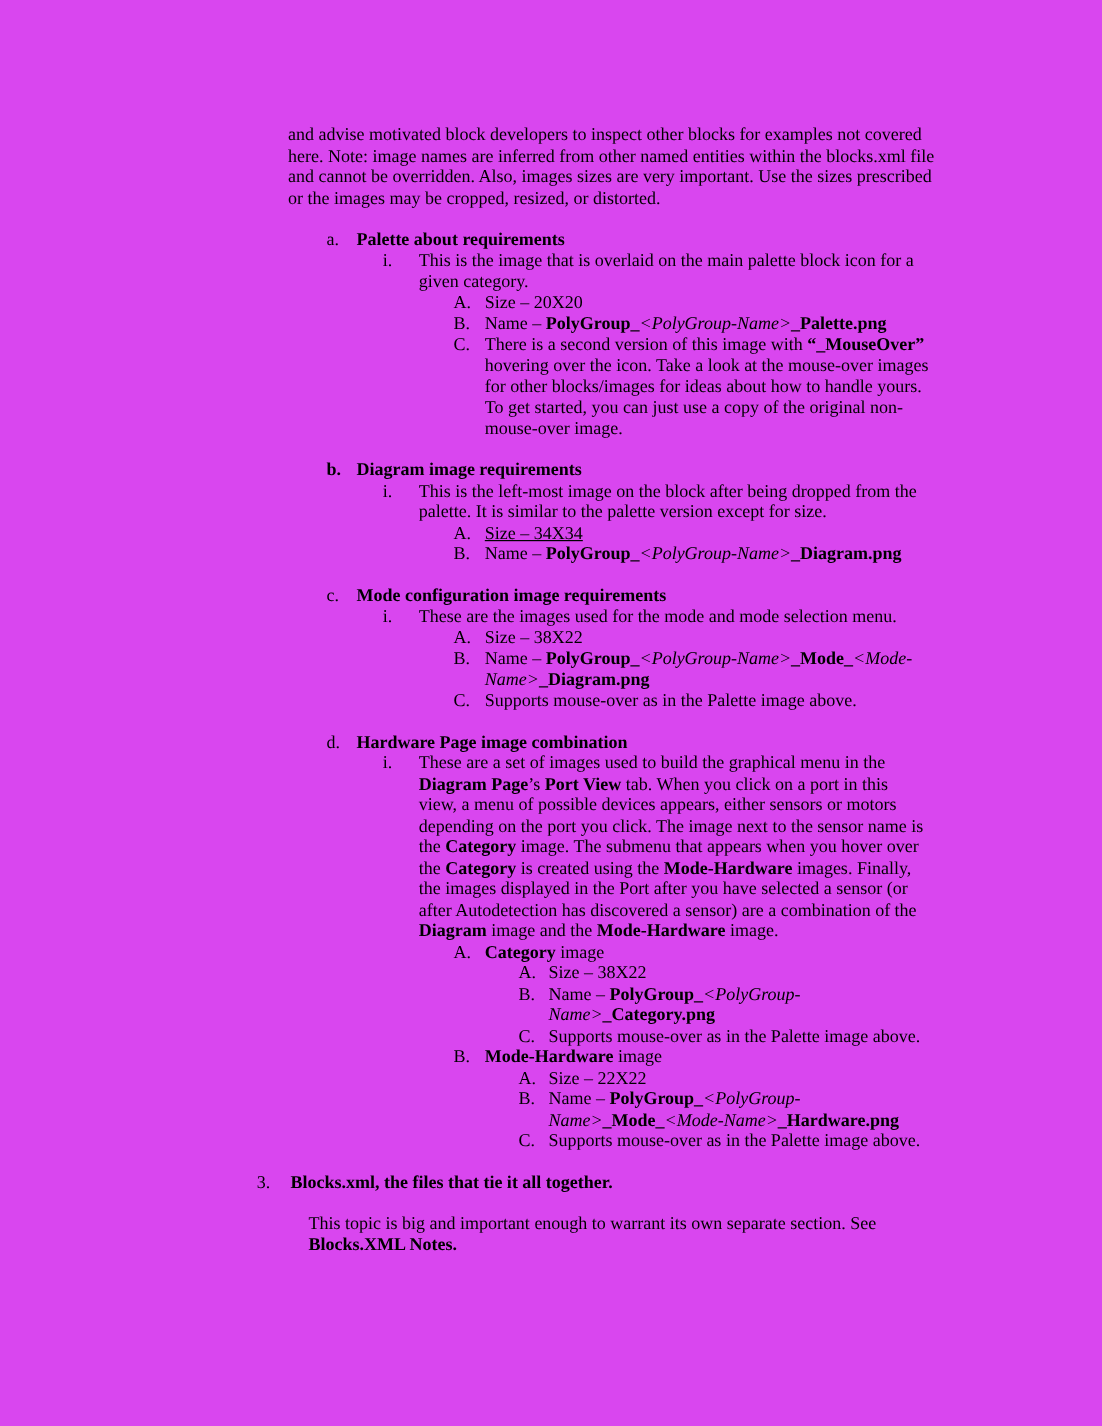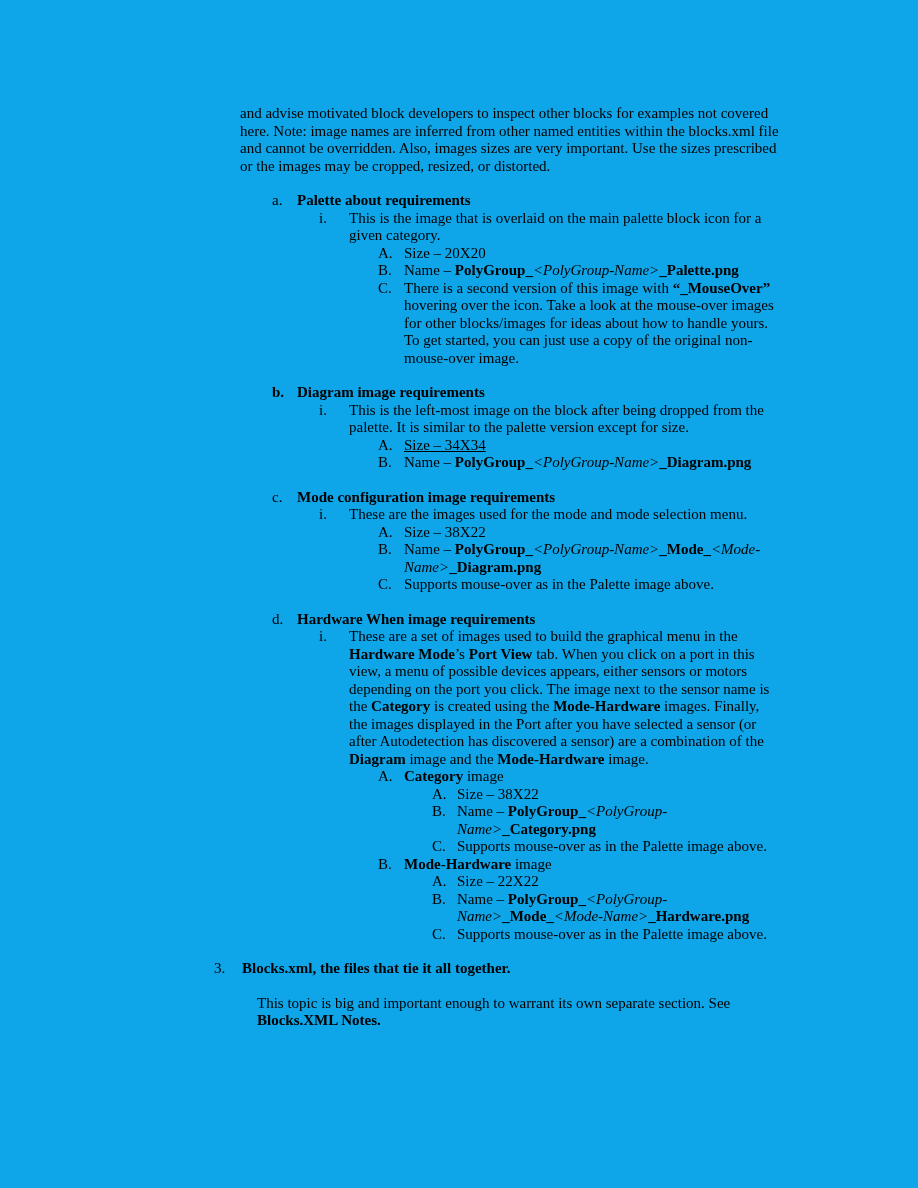--- a/index.html
+++ b/index.html
@@ -14,21 +14,21 @@
     overflow: hidden;
     font-family: "Liberation Serif", serif;
     font-size: 15px;
     color: #000000;
   }
   .page {
     position: absolute;
     left: 0; top: 0;
     width: 918px;
     height: 1188px;
-    background: #0ea5e9;
+    background: #d946ef;
   }
   .content {
     position: absolute;
     left: 240px;
     top: 105px;
     width: 560px;
   }
   .block {
     position: relative;
   }
@@ -117,28 +117,29 @@
         <span class="marker" style="left: 138px;">B.</span>
         <div class="line" style="padding-left: 164px;"><span>Name – </span><span class="b">PolyGroup_</span><span class="i">&lt;PolyGroup-Name&gt;</span><span class="b">_Mode_</span><span class="i">&lt;Mode-</span></div>
         <div class="line" style="padding-left: 164px;"><span class="i">Name&gt;</span><span class="b">_Diagram.png</span></div>
       </div>
       <div class="block">
         <span class="marker" style="left: 138px;">C.</span>
         <div class="line" style="padding-left: 164px;"><span>Supports mouse-over as in the Palette image above.</span></div>
       </div>
       <div class="block gap">
         <span class="marker" style="left: 32px;">d.</span>
-        <div class="line" style="padding-left: 57px;"><span class="b">Hardware When image requirements</span></div>
+        <div class="line" style="padding-left: 57px;"><span class="b">Hardware Page image combination</span></div>
       </div>
       <div class="block">
         <span class="marker" style="left: 79px;">i.</span>
         <div class="line" style="padding-left: 109px;"><span>These are a set of images used to build the graphical menu in the</span></div>
-        <div class="line" style="padding-left: 109px;"><span class="b">Hardware Mode</span><span>’s </span><span class="b">Port View</span><span> tab. When you click on a port in this</span></div>
+        <div class="line" style="padding-left: 109px;"><span class="b">Diagram Page</span><span>’s </span><span class="b">Port View</span><span> tab. When you click on a port in this</span></div>
         <div class="line" style="padding-left: 109px;"><span>view, a menu of possible devices appears, either sensors or motors</span></div>
         <div class="line" style="padding-left: 109px;"><span>depending on the port you click. The image next to the sensor name is</span></div>
+        <div class="line" style="padding-left: 109px;"><span>the </span><span class="b">Category</span><span> image. The submenu that appears when you hover over</span></div>
         <div class="line" style="padding-left: 109px;"><span>the </span><span class="b">Category</span><span> is created using the </span><span class="b">Mode-Hardware</span><span> images. Finally,</span></div>
         <div class="line" style="padding-left: 109px;"><span>the images displayed in the Port after you have selected a sensor (or</span></div>
         <div class="line" style="padding-left: 109px;"><span>after Autodetection has discovered a sensor) are a combination of the</span></div>
         <div class="line" style="padding-left: 109px;"><span class="b">Diagram</span><span> image and the </span><span class="b">Mode-Hardware</span><span> image.</span></div>
       </div>
       <div class="block">
         <span class="marker" style="left: 138px;">A.</span>
         <div class="line" style="padding-left: 164px;"><span class="b">Category</span><span> image</span></div>
       </div>
       <div class="block">

